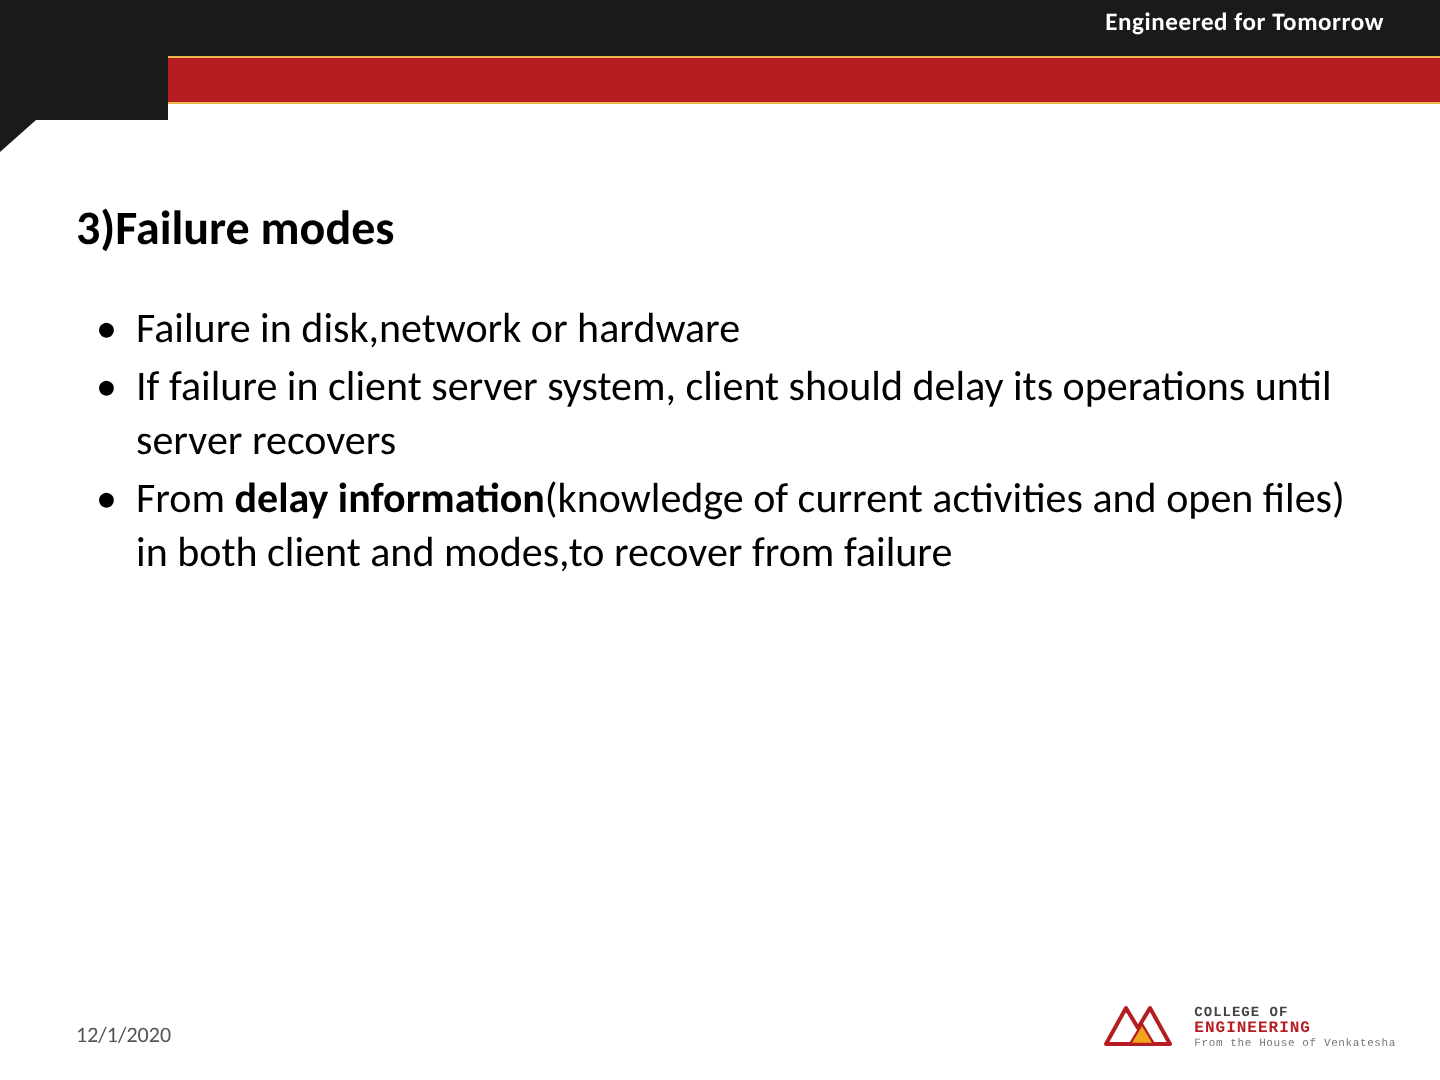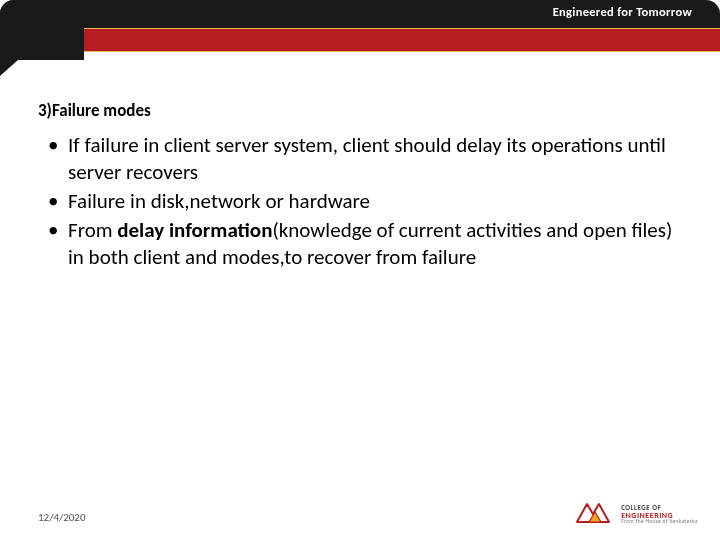--- a/index.html
+++ b/index.html
@@ -1,80 +1,80 @@
 <!DOCTYPE html>
 <html><head>
 <meta charset="utf-8">
 <style>
   * { margin: 0; padding: 0; box-sizing: border-box; }
   html, body { width: 720px; height: 540px; background: #fff; font-family: Calibri, Arial, sans-serif; }
-  .slide { position: relative; width: 720px; height: 540px; overflow: hidden; border-radius: 14px; }
+  .slide { position: relative; width: 720px; height: 540px; overflow: hidden; }
 
   
   .topbar { position: absolute; top: 0; left: 0; width: 100%; height: 28px; background: #1a1a1a; }
   .tagline { position: absolute; top: 4px; right: 28px; color: #fff; font-size: 12.5px; font-weight: 600; font-style: normal; letter-spacing: .3px; }
 
   
   .redband { position: absolute; top: 28px; left: 0; width: 100%; height: 24px; background: #b61d22; }
   .redband::before { content: ""; position: absolute; top:0; left:0; width:100%; height:1px; background:#efb94a; }
   .redband::after  { content: ""; position: absolute; bottom:0; left:0; width:100%; height:1px; background:#efb94a; }
 
   
   .leftsq { position: absolute; top: 0; left: 0; width: 84px; height: 60px; background: #1a1a1a; }
   .notch2 { position: absolute; top: 60px; left: 0; width: 18px; height: 16px; background:#1a1a1a;
             clip-path: polygon(0 0, 100% 0, 0 100%); }
 
   
   .content { position: absolute; top: 100px; left: 38px; right: 30px; }
-  .heading { font-size: 17px; font-weight: 700; color: #000; margin-bottom: 11px; }
+  .heading { font-size: 24px; font-weight: 700; color: #000; margin-bottom: 22px; }
   ul.bullets { list-style: none; margin-left: 10px; }
   ul.bullets li { font-size: 21px; line-height: 1.28; color: #000; padding-left: 20px; position: relative; margin-bottom: 2px; }
   ul.bullets li::before { content: "•"; position: absolute; left: 0; top: 0; font-size: 21px; }
   .bold { font-weight: 700; }
 
   
   .datefoot { position: absolute; bottom: 16px; left: 38px; font-size: 11px; color: #555; }
 
   
   .logo { position: absolute; bottom: 12px; right: 22px; display: flex; align-items: center; gap: 6px; }
   .logo-mark { width: 40px; height: 28px; position: relative; }
   .logo-mark svg { width: 100%; height: 100%; display: block; }
-  .logo-text { display: flex; flex-direction: column; line-height: 1; }
+  .logo-text { display: flex; flex-direction: column; line-height: 1; font-family: Liberation Mono, monospace; }
   .logo-text .top { font-size: 7px; letter-spacing: .5px; color: #444; font-weight: 600; }
   .logo-text .big { font-size: 8px; letter-spacing: .5px; color: #b61d22; font-weight: 700; }
   .logo-text .bot { font-size: 5.5px; letter-spacing: .3px; color: #777; }
 </style>
 </head>
 <body>
 
 <div class="slide">
 
   <div class="topbar"></div>
   <div class="tagline">Engineered for Tomorrow</div>
 
   <div class="redband"></div>
   <div class="leftsq"></div>
   <div class="notch2"></div>
 
   <div class="content">
     <div class="heading">3)Failure modes</div>
     <ul class="bullets">
       <li>
-        <span>If failure in client server system, client should delay its operations until server recovers</span>
+        <span>Failure in disk,network or hardware</span>
       </li>
       <li>
-        <span>Failure in disk,network or hardware</span>
+        <span>If failure in client server system, client should delay its operations until server recovers</span>
       </li>
       <li>
         <span>From </span><span class="bold">delay information</span><span>(knowledge of current activities and open files) in both client and modes,to recover from failure</span>
       </li>
     </ul>
   </div>
 
-  <div class="datefoot">12/4/2020</div>
+  <div class="datefoot">12/1/2020</div>
 
   <div class="logo">
     <div class="logo-mark">
       <svg viewBox="0 0 40 28">
         <path d="M2 22 L12 4 L18 14 L24 4 L34 22 Z" fill="none" stroke="#b61d22" stroke-width="2" stroke-linejoin="round"></path>
         <path d="M14 22 L20 12 L26 22 Z" fill="#f2a61c" stroke="#b61d22" stroke-width="1.2"></path>
       </svg>
     </div>
     <div class="logo-text">
       <span class="top">COLLEGE OF</span>

